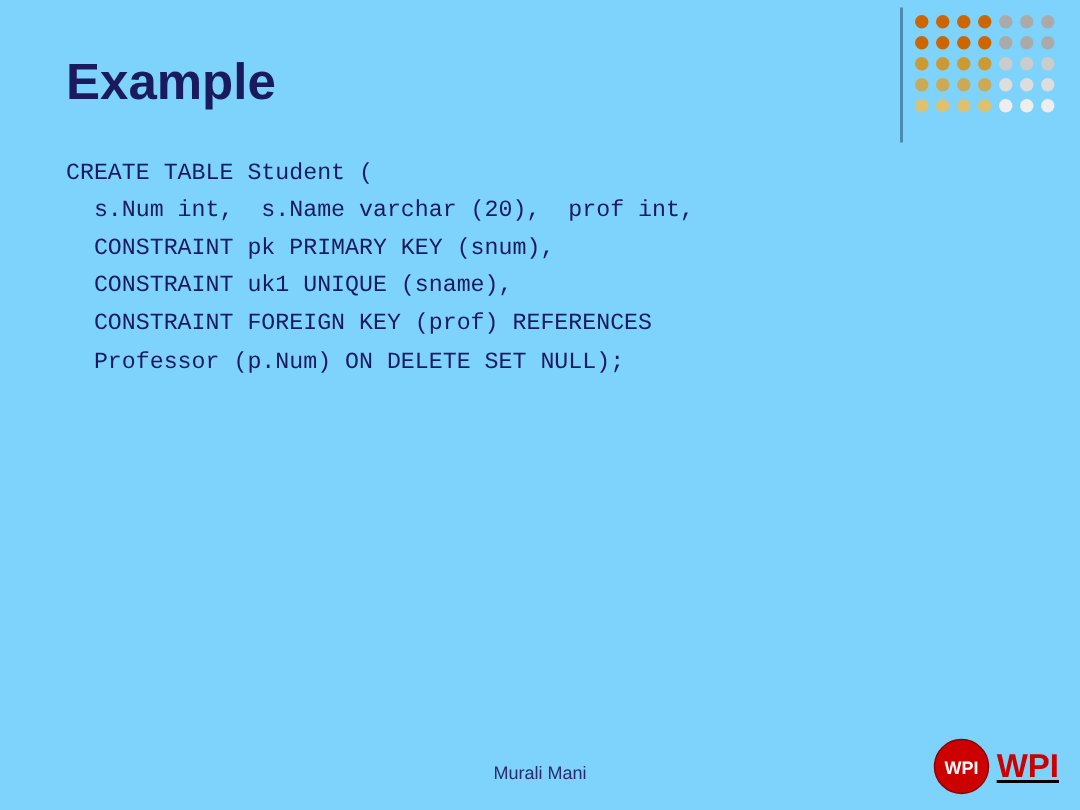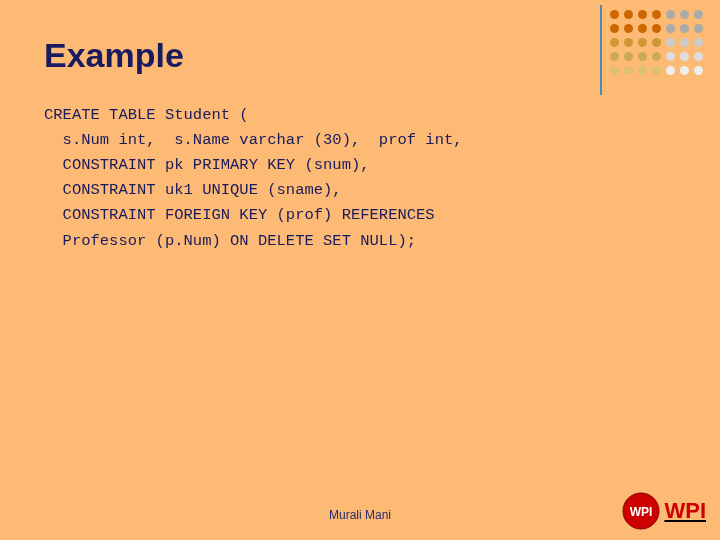--- a/index.html
+++ b/index.html
@@ -9,21 +9,21 @@
       height: 540px;
       background-color: #6aafd6;
       font-family: Arial, sans-serif;
       overflow: hidden;
       position: relative;
     }
 
     .slide {
       width: 720px;
       height: 540px;
-      background-color: #fdba74;
+      background-color: #7dd3fc;
       position: relative;
       padding: 36px 44px 30px 44px;
     }
 
     .title {
       font-size: 34px;
       font-weight: bold;
       color: #1a1a5e;
       margin-bottom: 28px;
       font-family: Arial, sans-serif;
@@ -152,21 +152,21 @@
         <div class="dot" style="background-color: rgb(238, 238, 238);"></div>
         <div class="dot" style="background-color: rgb(238, 238, 238);"></div>
       </div>
   </div>
 
   <div class="divider-line"></div>
 
   <div class="title">Example</div>
 
   <div class="code-block" id="code-block">CREATE TABLE Student (
-  s.Num int,  s.Name varchar (30),  prof int,
+  s.Num int,  s.Name varchar (20),  prof int,
   CONSTRAINT pk PRIMARY KEY (snum),
   CONSTRAINT uk1 UNIQUE (sname),
   CONSTRAINT FOREIGN KEY (prof) REFERENCES
   Professor (p.Num) ON DELETE SET NULL);</div>
 
   <div class="footer">
     <span class="footer-text">Murali Mani</span>
   </div>
 
   <div class="wpi-logo">

